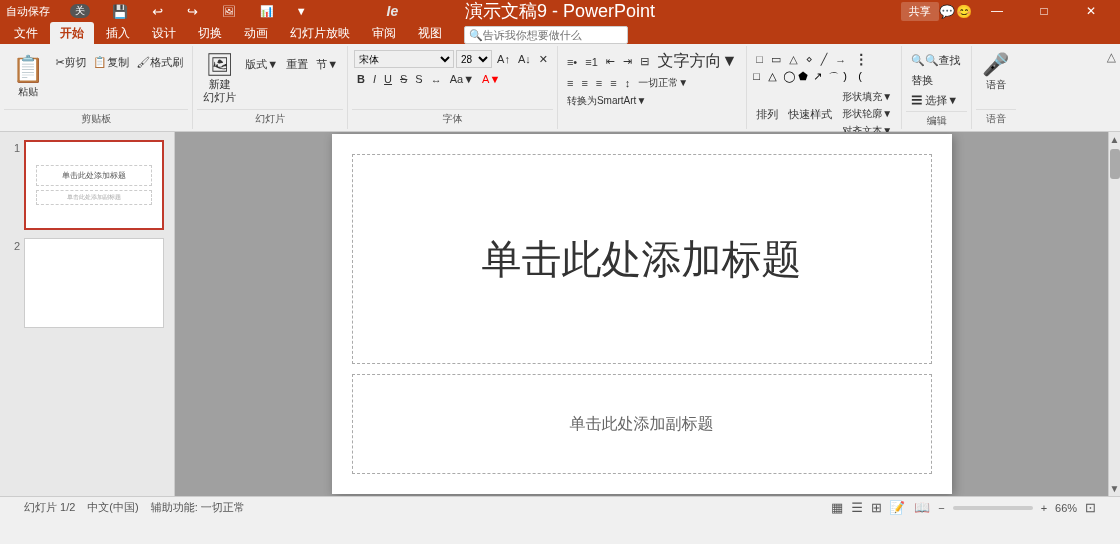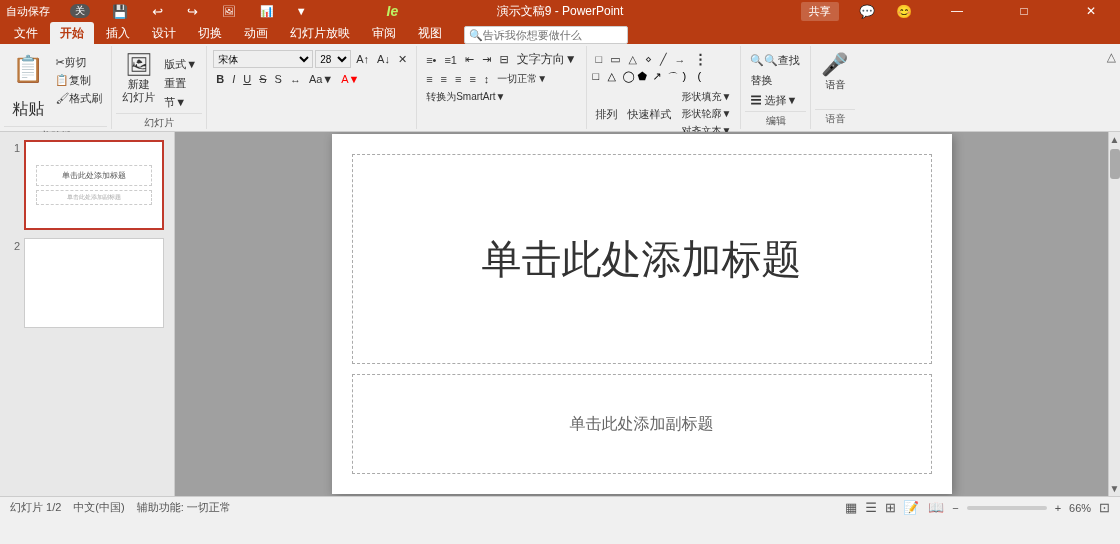--- a/index.html
+++ b/index.html
@@ -183,21 +183,21 @@
     }
 
     
     .status-bar {
       height: 22px;
       background: #f0f0f0;
       border-top: 1px solid #ccc;
       display: flex;
       align-items: center;
       justify-content: space-between;
-      padding: 0 10px;
+      padding: 0 24px;
       font-size: 11px;
       color: #555;
     }
     .status-left { display: flex; gap: 12px; align-items: center; }
     .status-right { display: flex; gap: 8px; align-items: center; }
     .zoom-slider { width: 80px; height: 4px; background: #ccc; border-radius: 2px; }
 
     
     .right-scrollbar {
       width: 12px;
@@ -236,24 +236,24 @@
     <div style="display:flex;align-items:center;gap:20px;">
       <div style="color:white;font-size:11px;">自动保存</div>
       <div style="background:#555;color:white;border-radius:8px;padding:0 5px;font-size:10px;cursor:pointer;">关</div>
       <div style="color:white;font-size:13px;cursor:pointer;padding:0 2px;">💾</div>
       <div style="color:white;font-size:13px;cursor:pointer;padding:0 2px;">↩</div>
       <div style="color:white;font-size:13px;cursor:pointer;padding:0 2px;">↪</div>
       <div style="color:white;font-size:11px;cursor:pointer;padding:0 2px;">🖼</div>
       <div style="color:white;font-size:11px;cursor:pointer;padding:0 2px;">📊</div>
       <div style="color:white;font-size:11px;cursor:pointer;">▼</div>
 
-      <div style="color:#bef264;font-weight:bold;font-size:14px;margin-left:60px;font-style:italic;">Ie</div>
-    </div>
-    <div style="position:absolute;left:50%;transform:translateX(-50%);color:white;font-size:12px;">演示文稿9 - PowerPoint</div>
-    <div style="display:flex;align-items:center;gap:21px;">
+      <div style="color:#e5e5e5;font-weight:bold;font-size:14px;margin-left:60px;font-style:italic;">Ie</div>
+    </div>
+    <div style="position:absolute;left:50%;transform:translateX(-50%);color:white;font-size:18px;">演示文稿9 - PowerPoint</div>
+    <div style="display:flex;align-items:center;gap:1px;">
       <div style="color:white;font-size:11px;cursor:pointer;background:rgba(255,255,255,0.2);padding:2px 8px;border-radius:2px;">共享</div>
       <div style="color:white;font-size:13px;cursor:pointer;">💬</div>
       <div style="color:white;font-size:13px;cursor:pointer;">😊</div>
       <div class="win-btn" style="font-size:12px;background:transparent;">—</div>
       <div class="win-btn" style="font-size:12px;background:transparent;">□</div>
       <div class="win-btn close" style="font-size:12px;background:transparent;">✕</div>
     </div>
   </div>
 
   <div class="ribbon-tabs" style="height:22px;">
@@ -273,39 +273,39 @@
   </div>
 </div>
 
 <div class="ribbon" style="height:88px;">
 
   <div class="ribbon-group" style="min-width:72px;">
     <div class="ribbon-group-content">
       <div style="display:flex;flex-direction:column;align-items:center;gap:1px;">
         <div class="ribbon-btn" style="flex-direction:column;padding:4px 6px;">
           <div style="font-size:26px;">📋</div>
-          <div style="font-size:16px;margin-top:14px;">粘贴</div>
+          <div style="font-size:10px;">粘贴</div>
         </div>
       </div>
-      <div style="display:flex;flex-direction:column;gap:1px;margin-top:4px;">
+      <div style="display:flex;flex-direction:row;gap:1px;margin-top:4px;">
         <div class="ribbon-btn-small">✂剪切</div>
         <div class="ribbon-btn-small">📋复制</div>
         <div class="ribbon-btn-small">🖌格式刷</div>
       </div>
     </div>
     <div class="ribbon-group-label">剪贴板</div>
   </div>
 
   <div class="ribbon-group" style="min-width:90px;">
     <div class="ribbon-group-content">
       <div class="ribbon-btn">
         <div style="font-size:22px;">🖼</div>
         <div style="font-size:11px;text-align:center;line-height:1.2;">新建<br>幻灯片</div>
       </div>
-      <div style="display:flex;flex-direction:column;gap:2px;margin-top:6px;">
+      <div style="display:flex;flex-direction:row;gap:2px;margin-top:6px;">
         <div class="ribbon-btn-small">版式▼</div>
         <div class="ribbon-btn-small">重置</div>
         <div class="ribbon-btn-small">节▼</div>
       </div>
     </div>
     <div class="ribbon-group-label">幻灯片</div>
   </div>
 
   <div class="ribbon-group" style="min-width:140px;">
     <div class="ribbon-group-content" style="flex-direction:column;gap:2px;">
@@ -320,31 +320,32 @@
         <div class="ribbon-btn-small" style="font-weight:bold;">B</div>
         <div class="ribbon-btn-small" style="font-style:italic;">I</div>
         <div class="ribbon-btn-small" style="text-decoration:underline;">U</div>
         <div class="ribbon-btn-small" style="text-decoration:line-through;">S</div>
         <div class="ribbon-btn-small">S</div>
         <div class="ribbon-btn-small">↔</div>
         <div class="ribbon-btn-small">Aa▼</div>
         <div class="ribbon-btn-small" style="color:red;">A▼</div>
       </div>
     </div>
+    <div class="ribbon-group-label">字体</div>
   </div>
 
   <div class="ribbon-group" style="min-width:160px;">
     <div class="ribbon-group-content" style="flex-direction:column;gap:2px;">
       <div style="display:flex;align-items:center;gap:2px;">
         <div class="ribbon-btn-small">≡•</div>
         <div class="ribbon-btn-small">≡1</div>
         <div class="ribbon-btn-small">⇤</div>
         <div class="ribbon-btn-small">⇥</div>
         <div class="ribbon-btn-small">⊟</div>
-        <div class="ribbon-btn-small" style="font-size:12px;font-family:Liberation Serif, serif;">文字方向▼</div>
+        <div class="ribbon-btn-small" style="font-size:16px;font-family:Liberation Serif, serif;">文字方向▼</div>
       </div>
       <div style="display:flex;align-items:center;gap:2px;">
         <div class="ribbon-btn-small">≡</div>
         <div class="ribbon-btn-small">≡</div>
         <div class="ribbon-btn-small">≡</div>
         <div class="ribbon-btn-small">≡</div>
         <div class="ribbon-btn-small">↕</div>
         <div class="ribbon-btn-small" style="font-size:10px;">一切正常▼</div>
       </div>
       <div style="display:flex;align-items:center;gap:2px;">

